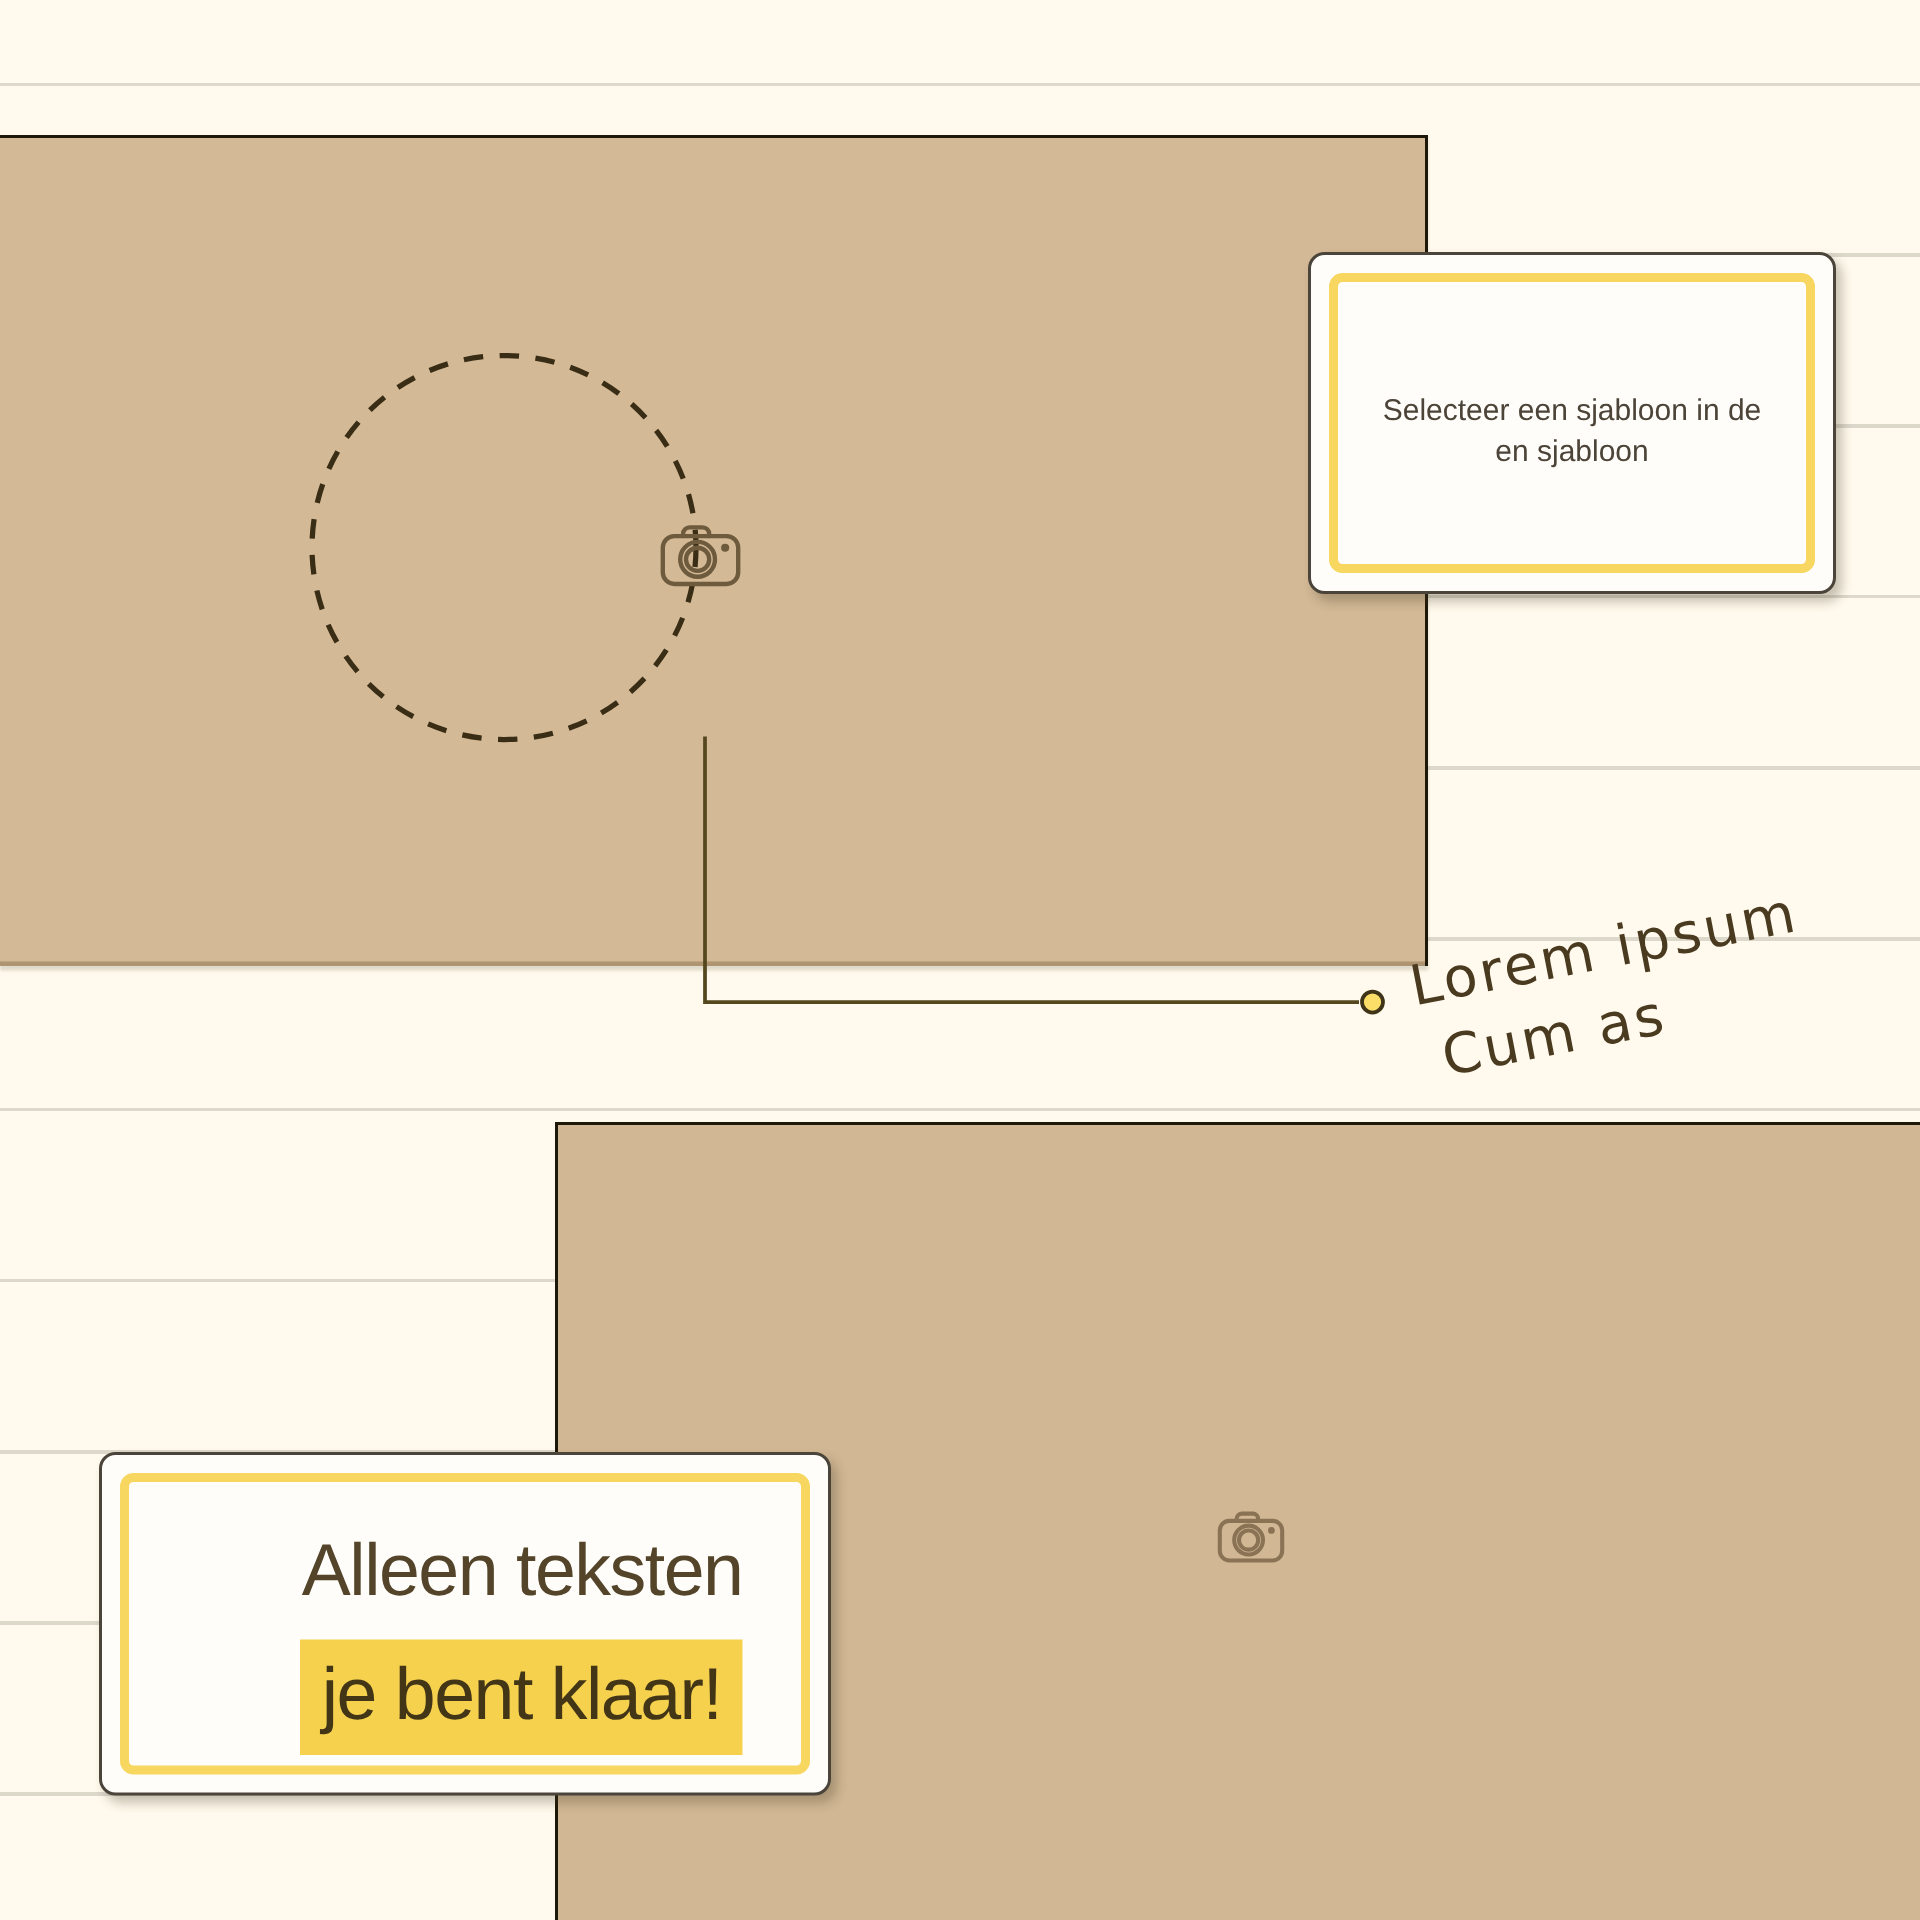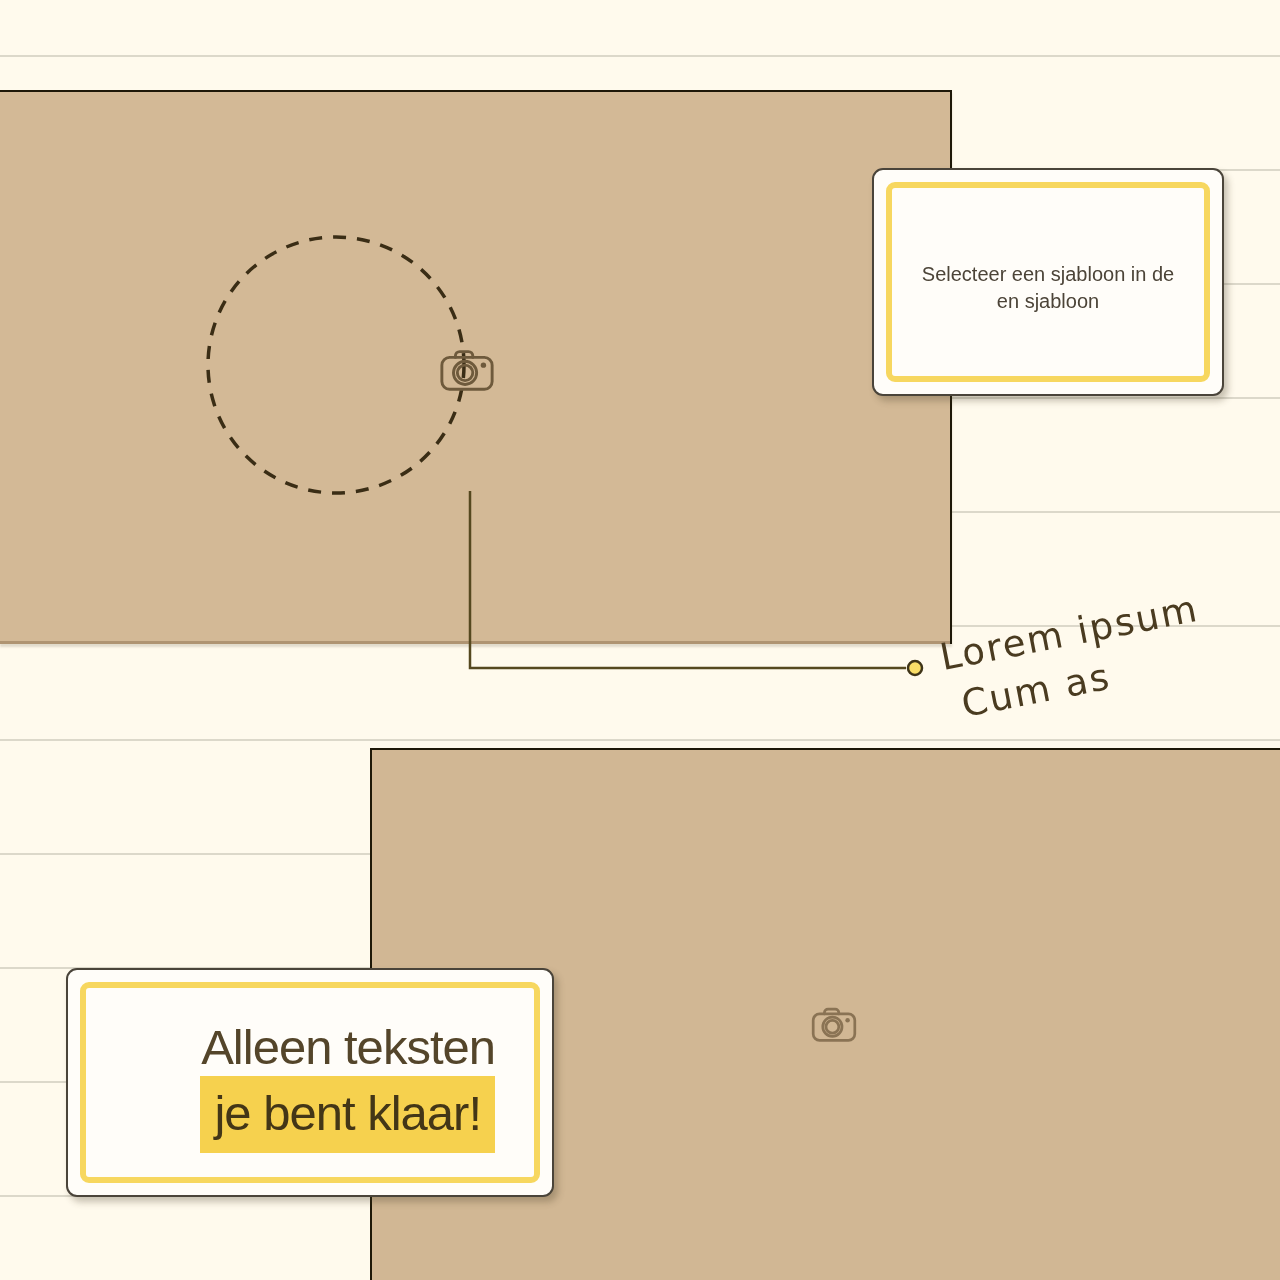--- a/index.html
+++ b/index.html
@@ -98,21 +98,21 @@
     position: absolute; right: 57px; top: 48px;
     text-align: right;
     color: #54452A;
   }
   .done-line-1 {
     font-size: 49px; line-height: 58px;
     letter-spacing: -1px;
   }
   .done-line-2 {
     display: inline-block;
-    margin-top: 0;
+    margin-top: 17px;
     padding: 9px 14px 12px 14px;
     background: #F6D14E;
     font-size: 49px; line-height: 56px;
     letter-spacing: -1px;
     color: #433617;
   }
 </style>
 </head>
 <body>
 

